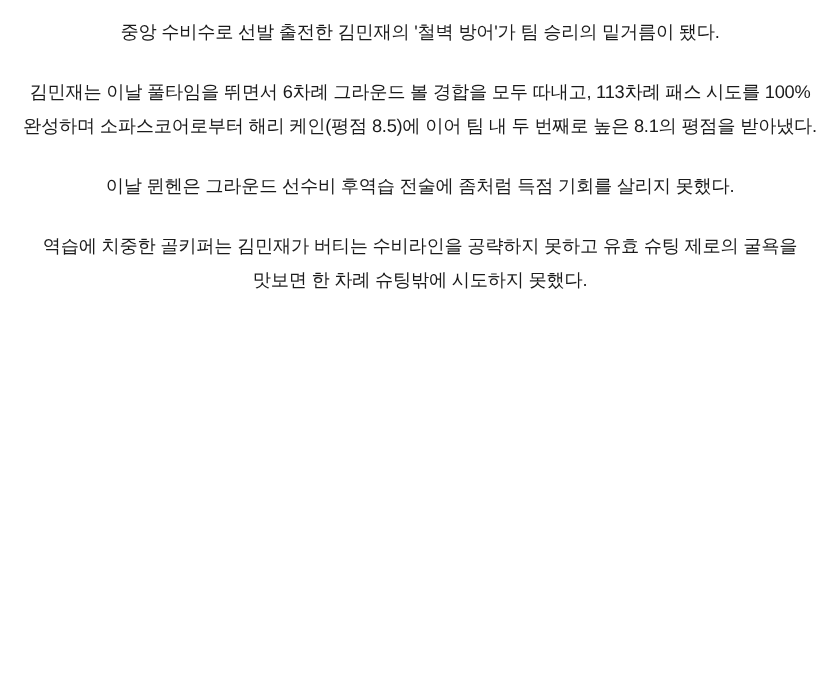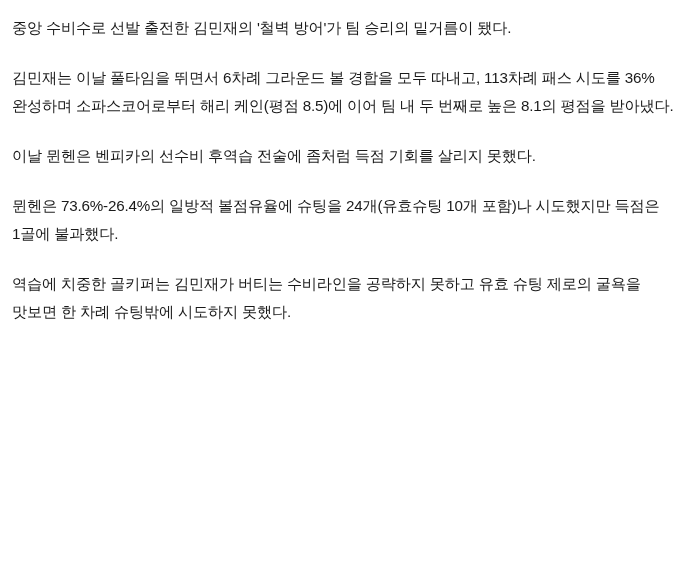--- a/index.html
+++ b/index.html
@@ -20,30 +20,29 @@
     height: 564px;
     padding: 14px 12px 8px 12px;
     background: #ffffff;
   }
   .para {
     color: #1a1a1a;
     font-size: 15.2px;
     line-height: 28px;
     letter-spacing: -0.2px;
     margin: 0 0 22px 0;
-    text-align: left;
+    text-align: center;
     word-break: keep-all;
     white-space: normal;
   }
   .para:last-child {
     margin-bottom: 0;
   }
 </style>
 </head>
 <body>
 
 <div class="article">
   <p class="para">중앙 수비수로 선발 출전한 김민재의 '철벽 방어'가 팀 승리의 밑거름이 됐다.</p>
-  <p class="para">김민재는 이날 풀타임을 뛰면서 6차례 그라운드 볼 경합을 모두 따내고, 113차례 패스 시도를 36% 완성하며 소파스코어로부터 해리 케인(평점 8.5)에 이어 팀 내 두 번째로 높은 8.1의 평점을 받아냈다.</p>
-  <p class="para">이날 뮌헨은 벤피카의 선수비 후역습 전술에 좀처럼 득점 기회를 살리지 못했다.</p>
-  <p class="para">뮌헨은 73.6%-26.4%의 일방적 볼점유율에 슈팅을 24개(유효슈팅 10개 포함)나 시도했지만 득점은 1골에 불과했다.</p>
+  <p class="para">김민재는 이날 풀타임을 뛰면서 6차례 그라운드 볼 경합을 모두 따내고, 113차례 패스 시도를 100% 완성하며 소파스코어로부터 해리 케인(평점 8.5)에 이어 팀 내 두 번째로 높은 8.1의 평점을 받아냈다.</p>
+  <p class="para">이날 뮌헨은 그라운드 선수비 후역습 전술에 좀처럼 득점 기회를 살리지 못했다.</p>
   <p class="para">역습에 치중한 골키퍼는 김민재가 버티는 수비라인을 공략하지 못하고 유효 슈팅 제로의 굴욕을 맛보면 한 차례 슈팅밖에 시도하지 못했다.</p>
 </div>
 
 </body></html>

